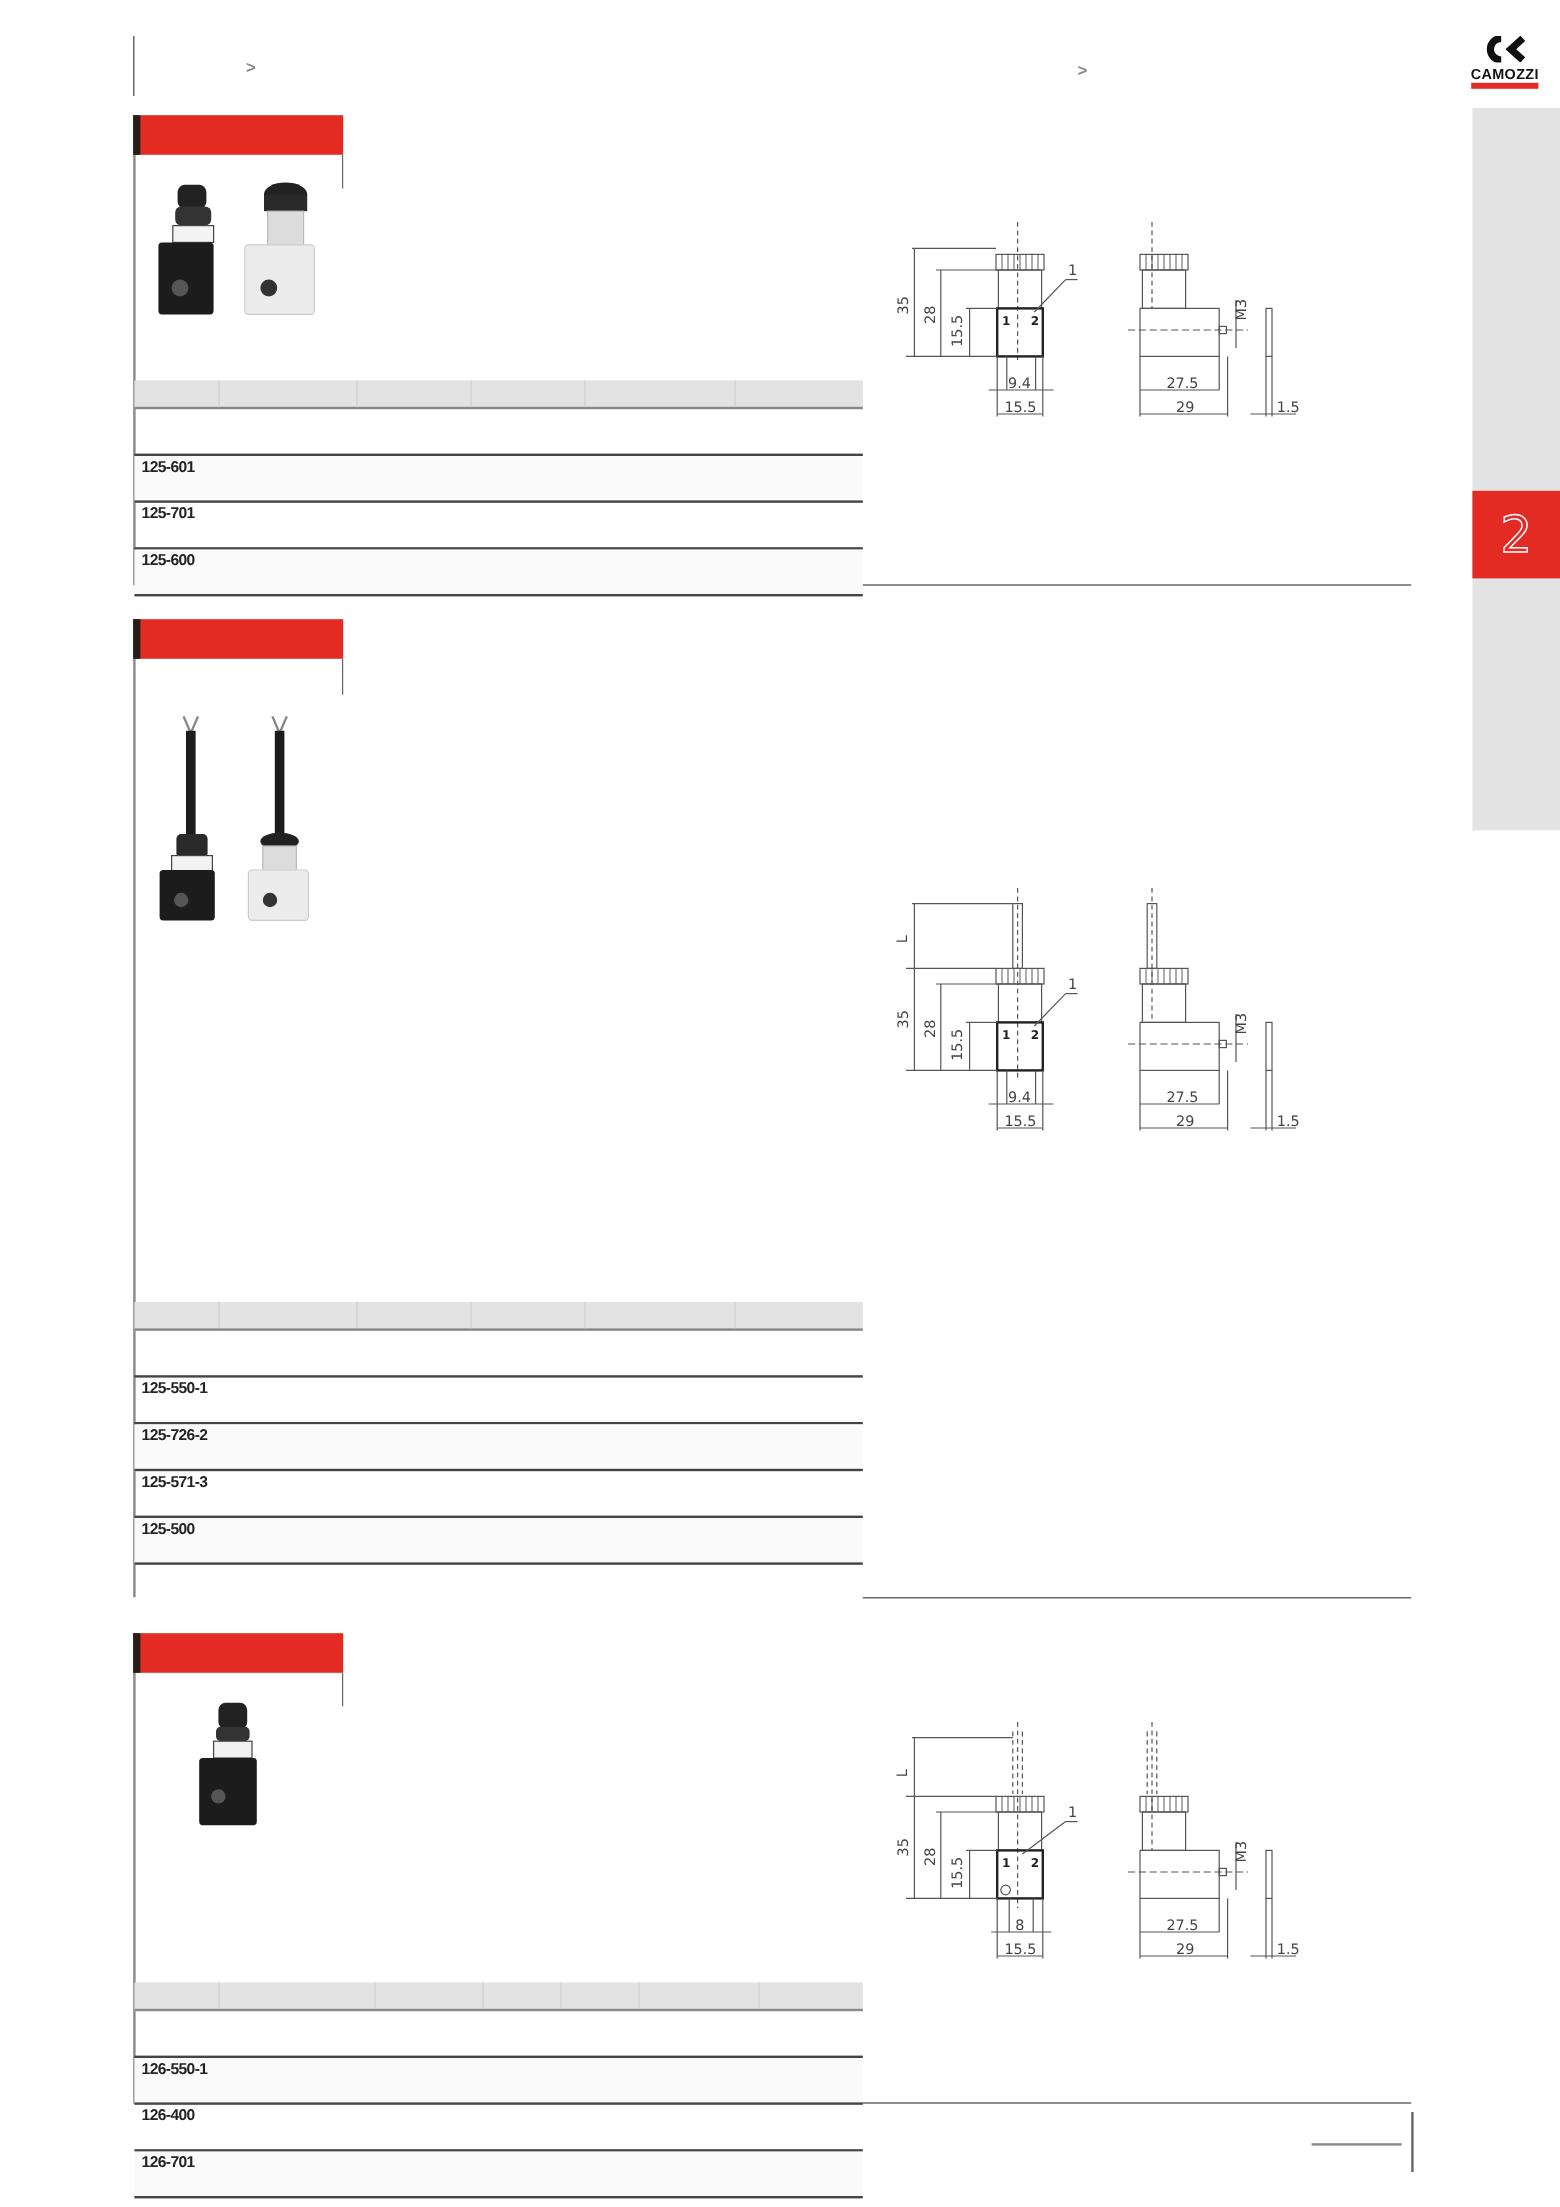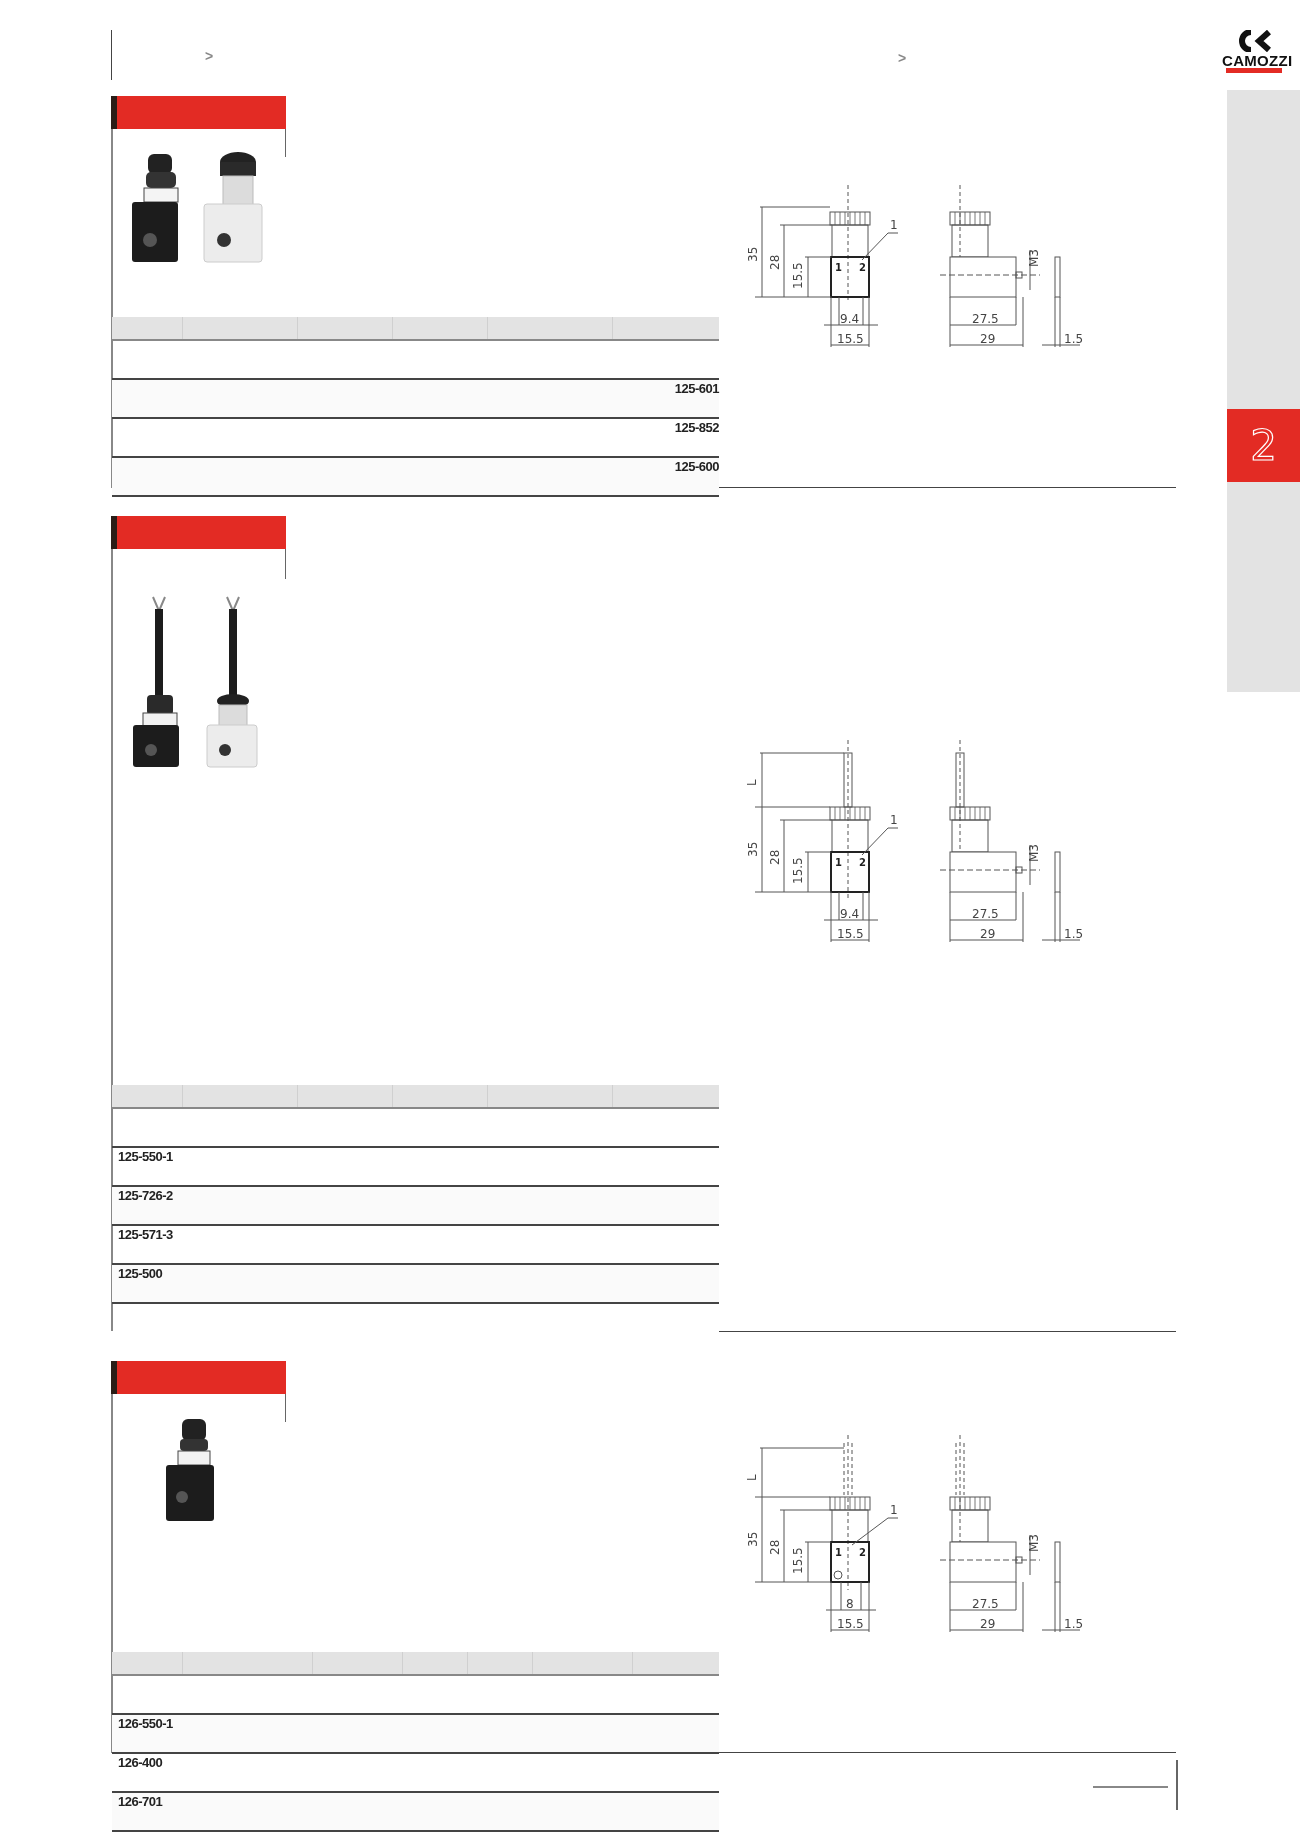--- a/index.html
+++ b/index.html
@@ -3,21 +3,21 @@
 <meta charset="utf-8">
 <style>
   html,body{margin:0;padding:0;background:#fff;}
   body{width:1300px;height:1839px;position:relative;overflow:hidden;font-family:"Liberation Sans",sans-serif;color:#222;}
   .abs{position:absolute;}
   
   .hdr-vline{left:111px;top:30px;width:1px;height:50px;background:#444;}
   .crumb{font-size:14px;color:#888;font-weight:bold;}
   
   .logo{left:1222px;top:30px;width:64px;height:44px;text-align:center;}
-  .logo-text{font-size:15px;font-weight:bold;color:#111;letter-spacing:0.3px;line-height:10px;}
+  .logo-text{font-size:12px;font-weight:bold;color:#111;letter-spacing:0.3px;line-height:10px;}
   .logo-bar{width:56px;height:5px;background:#e32b24;margin:2px auto 0;}
   
   .side-gray{left:1227px;top:90px;width:73px;height:602px;background:#e3e3e3;}
   .side-red{left:1227px;top:409px;width:73px;height:73px;background:#e32b24;display:flex;align-items:center;justify-content:center;}
   .side-num{font-size:42px;color:#e32b24;-webkit-text-stroke:1.2px #fff;font-family:"DejaVu Sans",sans-serif;font-weight:normal;}
   
   .sec-vline{width:2px;background:#888;}
   .tab{height:33px;background:#e32b24;border-left:6px solid #2a1d17;box-sizing:border-box;}
   .tab-side{width:1px;background:#666;}
   .tbl{left:112px;width:607px;}
@@ -66,31 +66,31 @@
   <rect x="12" y="54" width="46" height="60" rx="3" fill="#1c1c1c"></rect>
   <circle cx="30" cy="92" r="7" fill="#555"></circle>
 
   <ellipse cx="118" cy="14" rx="18" ry="10" fill="#222"></ellipse>
   <rect x="100" y="14" width="36" height="14" fill="#2a2a2a"></rect>
   <rect x="103" y="28" width="30" height="30" fill="#dcdcdc" stroke="#bbb"></rect>
   <rect x="84" y="56" width="58" height="58" rx="3" fill="#ececec" stroke="#ccc"></rect>
   <circle cx="104" cy="92" r="7" fill="#333"></circle>
 </svg>
 
-<div class="abs tbl" style="top:317px;text-align:right;">
+<div class="abs tbl" style="top:317px;">
   <div class="thead">
     <span class="col" style="left:70px"></span>
       <span class="col" style="left:185px"></span>
       <span class="col" style="left:280px"></span>
       <span class="col" style="left:375px"></span>
       <span class="col" style="left:500px"></span>
   </div>
   <div class="trow blank"></div>
   <div class="trow alt">125-601</div>
-  <div class="trow">125-852</div>
+  <div class="trow">125-701</div>
   <div class="trow alt">125-600</div>
 </div>
 <div class="abs sec-bottom" style="left:719px;top:487px;width:457px;"></div>
 
 <svg class="abs draw" style="left:740px;top:185px;" width="380" height="180">
   <g stroke="#555" fill="none" stroke-width="1">
 
     <line x1="108" y1="0" x2="108" y2="115" stroke-dasharray="4,3"></line>
     <rect x="90" y="27" width="40" height="13"></rect>
     <g stroke-width="0.8">

